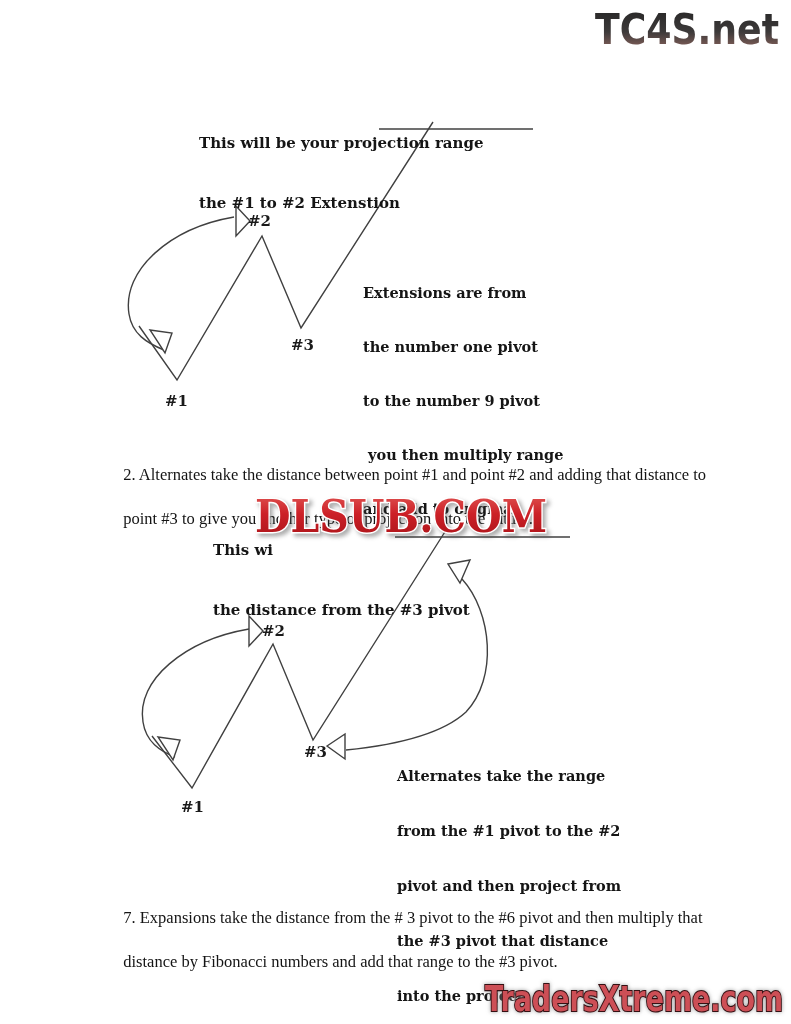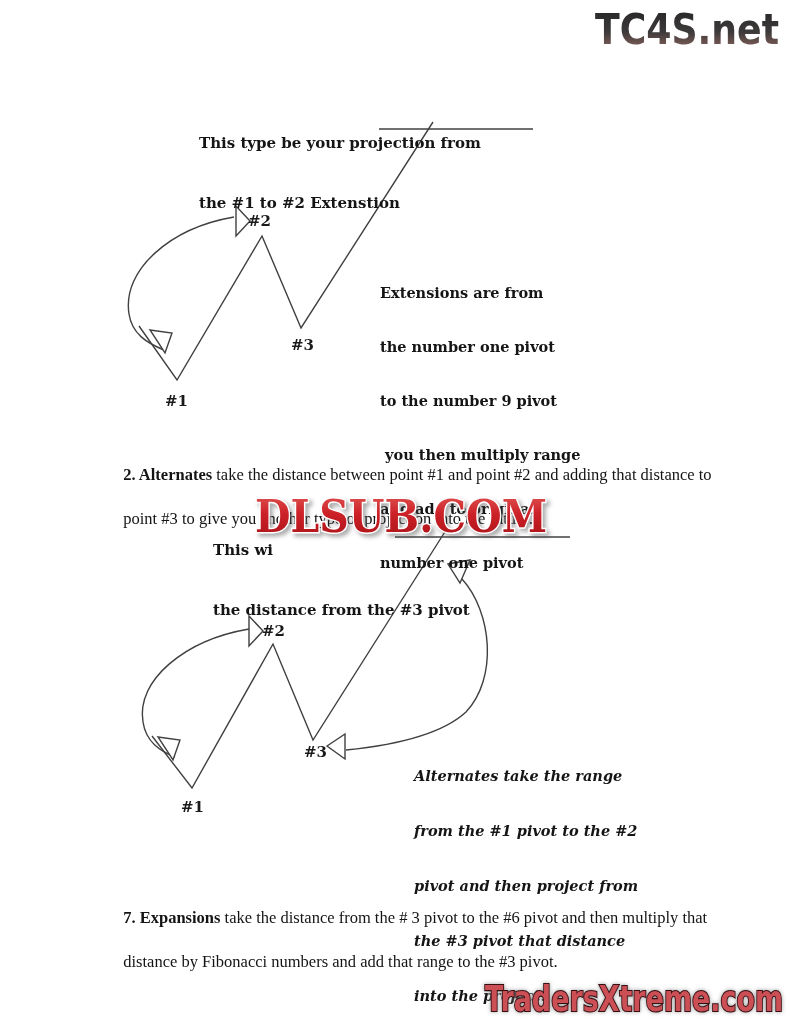--- a/index.html
+++ b/index.html
@@ -2,25 +2,25 @@
 <html><head>
 <meta charset="utf-8">
 <style>
   html,body{margin:0;padding:0;}
   body{
     width:791px;height:1024px;position:relative;background:#ffffff;
     font-family:"Liberation Serif", serif;color:#111;overflow:hidden;
   }
   .abs{position:absolute;}
   .caption{font-family:"DejaVu Serif",serif;font-weight:bold;font-size:15px;line-height:20px;color:#151515;white-space:pre;}
-  .note{font-family:"DejaVu Serif",serif;font-weight:bold;font-size:14.5px;color:#151515;white-space:pre;margin-left:17px;}
+  .note{font-family:"DejaVu Serif",serif;font-weight:bold;font-size:14.5px;color:#151515;white-space:pre;}
   .note1 div{line-height:20px;}
   .note2 div{line-height:21px;}
   .para{font-family:"Liberation Serif",serif;font-size:16.5px;line-height:22px;color:#141414;white-space:pre;}
-  .para b{font-weight:bold;}
+  .para b{font-weight:normal;}
   svg text.pivot{font-family:"DejaVu Serif",serif;font-weight:bold;font-size:15px;fill:#1a1a1a;}
   #diagram-layer{left:0;top:0;}
   #wm-svg{filter:drop-shadow(3px 3px 2px rgba(70,70,70,0.45));}
   #footer-svg{filter:drop-shadow(0 0 2px rgba(140,140,140,0.85));}
 </style>
 </head>
 <body>
 
 <svg class="abs" style="left:591px;top:3px;" width="196" height="52" viewBox="0 0 196 52">
   <defs>
@@ -55,31 +55,30 @@
     <path d="M462,579 C492,612 498,678 466,712 C440,736 386,746 346,750"></path>
     <polygon points="448,564 470,560 460,583" fill="#ffffff"></polygon>
     <polygon points="327,746 345,734 345,759" fill="#ffffff"></polygon>
     <text class="pivot" x="262" y="636" stroke="none">#2</text>
     <text class="pivot" x="304" y="757" stroke="none">#3</text>
     <text class="pivot" x="181" y="812" stroke="none">#1</text>
   </g>
 </svg>
 
 <div class="abs caption" style="left:199px;top:93px;">
-  <div>This type be your projection from</div>
+  <div>This will be your projection range</div>
   <div>the #1 to #2 Extenstion</div>
 </div>
 
 <div class="abs note note1" style="left:363px;top:249px;">
   <div>Extensions are from</div>
   <div>the number one pivot</div>
   <div>to the number 9 pivot</div>
   <div> you then multiply range</div>
   <div>and add to original</div>
-  <div>number one pivot</div>
 </div>
 
 <div class="abs para" style="left:115px;top:442px;width:600px;">
   <b>2. Alternates</b><span> take the distance between point #1 and point #2 and adding that distance to</span><br>
   <span>point #3 to give you another type of projection into the future.</span>
 </div>
 
 <div class="abs caption" style="left:213px;top:500px;">
   <div>This wi</div>
   <div>the distance from the #3 pivot</div>
@@ -89,21 +88,21 @@
   <defs>
     <linearGradient id="g-wm" x1="0" y1="0" x2="0" y2="1">
       <stop offset="0%" stop-color="#e25a57"></stop>
       <stop offset="45%" stop-color="#cc2027"></stop>
       <stop offset="100%" stop-color="#a81318"></stop>
     </linearGradient>
   </defs>
   <text x="6" y="45" textLength="292" lengthAdjust="spacingAndGlyphs" style="font-family:'DejaVu Serif',serif;font-weight:bold;font-size:44px;fill:url(#g-wm);stroke:#ffffff;stroke-width:3;paint-order:stroke fill;">DLSUB.COM</text>
 </svg>
 
-<div class="abs note note2" style="left:397px;top:731px;font-style:italic;">
+<div class="abs note note2" style="left:397px;top:731px;">
   <div>Alternates take the range</div>
   <div>from the #1 pivot to the #2</div>
   <div>pivot and then project from</div>
   <div>the #3 pivot that distance</div>
   <div>into the project.</div>
 </div>
 
 <div class="abs para" style="left:115px;top:885px;width:600px;">
   <b>7. Expansions</b><span> take the distance from the # 3 pivot to the #6 pivot and then multiply that</span><br>
   <span>distance by Fibonacci numbers and add that range to the #3 pivot.</span>

